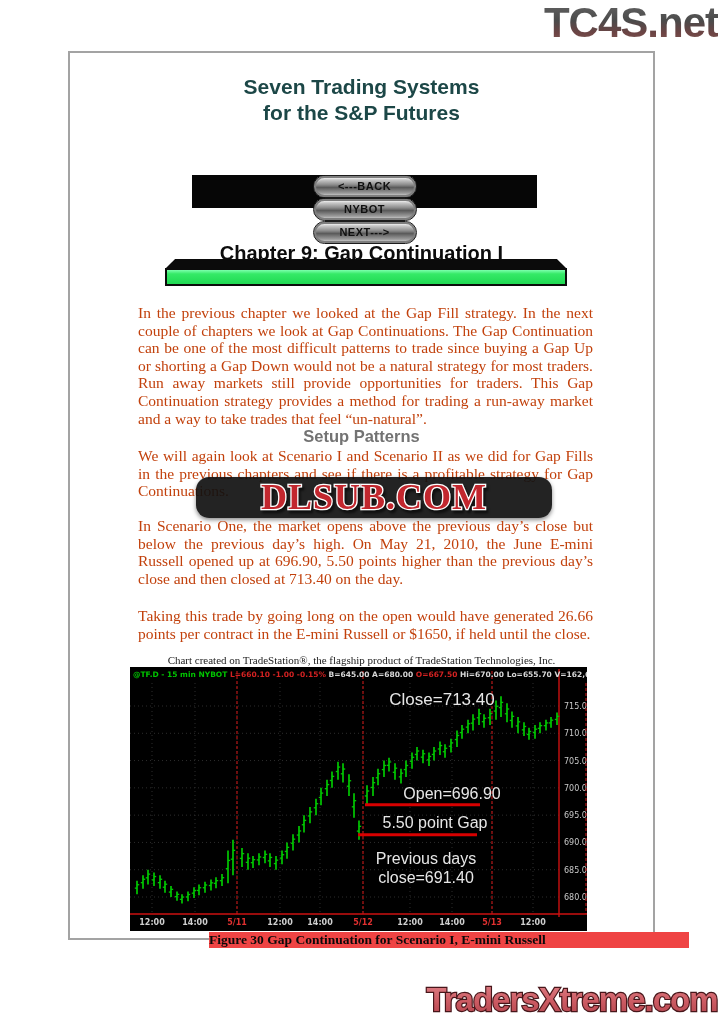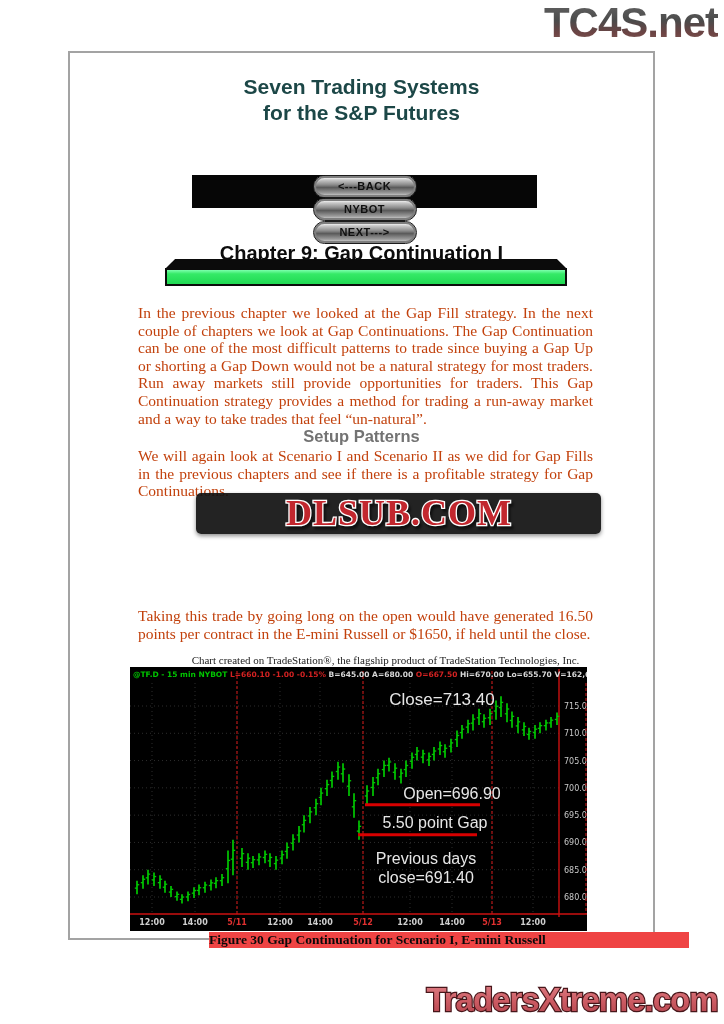--- a/index.html
+++ b/index.html
@@ -71,31 +71,30 @@
   .p2 { top:394px; }
   .p3 { top:464px; }
   .p4 { top:554px; }
   .setup-heading {
     position:absolute; top:374px; left:0; width:100%; text-align:center;
     font:bold 16.5px/18px "Liberation Sans", sans-serif; color:#737373;
   }
 
   
   .watermark {
-    position:absolute; left:126px; top:424px; width:405px; height:41px;
-    background:rgba(16,16,16,0.92); border-radius:5px;
+    position:absolute; left:126px; top:424px; width:356px; height:41px;
+    background:rgba(16,16,16,0.92); border-radius:13px;
     display:flex; align-items:center; justify-content:center;
     box-shadow:0 2px 4px rgba(0,0,0,0.45);
-    margin-top:16px;
   }
   .watermark svg { filter:drop-shadow(2px 3px 1px rgba(0,0,0,0.55)); }
 
   .chart-credit {
     position:absolute; top:601px; left:0; width:100%; text-align:center;
-    font:11px/13px "Liberation Serif", serif; color:#222;margin-left:24px;
+    font:11px/13px "Liberation Serif", serif; color:#222;
   }
 
   
   .chart-box { position:absolute; left:60px; top:614px; width:457px; height:264px; background:#000; }
 
   .figure-caption {
     position:absolute; left:100px; top:879px; width:480px;
     font:bold 13.5px/16px "Liberation Serif", serif; color:#0a0a0a;
     background:#ef4444;
     margin-left:39px;
@@ -133,22 +132,23 @@
     <div class="setup-heading">Setup Patterns</div>
 
     <div class="para p2">We will again look at Scenario I and Scenario II as we did for Gap Fills in the previous chapters and see if there is a profitable strategy for Gap Continuations.</div>
 
     <div class="watermark">
       <svg width="352" height="41">
         <text x="176" y="32" text-anchor="middle" font-family="Liberation Serif, serif" font-weight="bold" font-size="36" letter-spacing="1" fill="#c2272e" stroke="#ffffff" stroke-width="2.6" paint-order="stroke">DLSUB.COM</text>
       </svg>
     </div>
 
-
-    <div class="para p4">Taking this trade by going long on the open would have generated 16.50 points per contract in the E-mini Russell or $1650, if held until the close.</div>
+    <div class="para p3">In Scenario One, the market opens above the previous day’s close but below the previous day’s high.  On May 21, 2010, the June E-mini Russell opened up at 696.90, 5.50 points higher than the previous day’s close and then closed at 713.40 on the day.</div>
+
+    <div class="para p4">Taking this trade by going long on the open would have generated 26.66 points per contract in the E-mini Russell or $1650, if held until the close.</div>
 
     <div class="chart-credit">Chart created on TradeStation®, the flagship product of TradeStation Technologies, Inc.</div>
 
     <div class="chart-box">
       <svg id="ts-chart" width="457" height="264">
           <rect x="0" y="0" width="457" height="264" fill="#000000"></rect>
           <line x1="0" y1="39" x2="429" y2="39" stroke="#2d2d2d" stroke-dasharray="1 3"></line>
           <text x="434" y="42" fill="#c8c8c8" font-size="8" font-family="DejaVu Sans, sans-serif">715.00</text>
           <line x1="0" y1="66.28571428571428" x2="429" y2="66.28571428571428" stroke="#2d2d2d" stroke-dasharray="1 3"></line>
           <text x="434" y="69.28571428571428" fill="#c8c8c8" font-size="8" font-family="DejaVu Sans, sans-serif">710.00</text>

